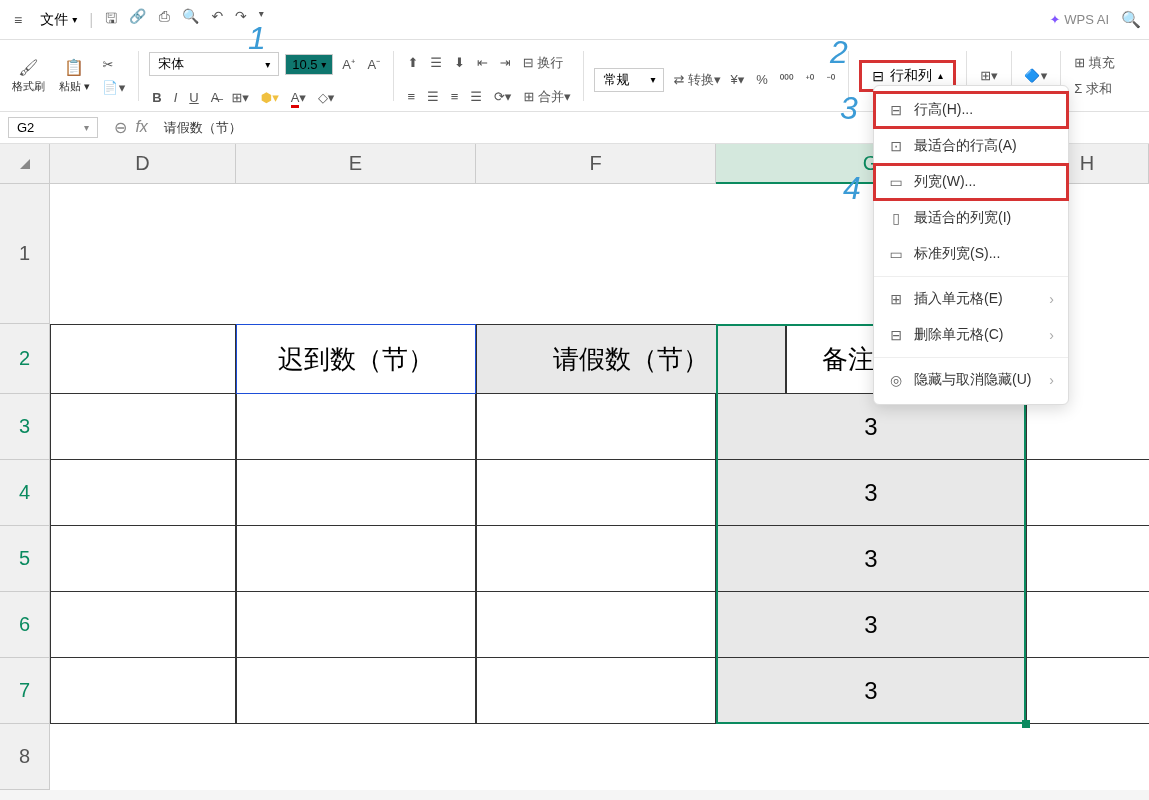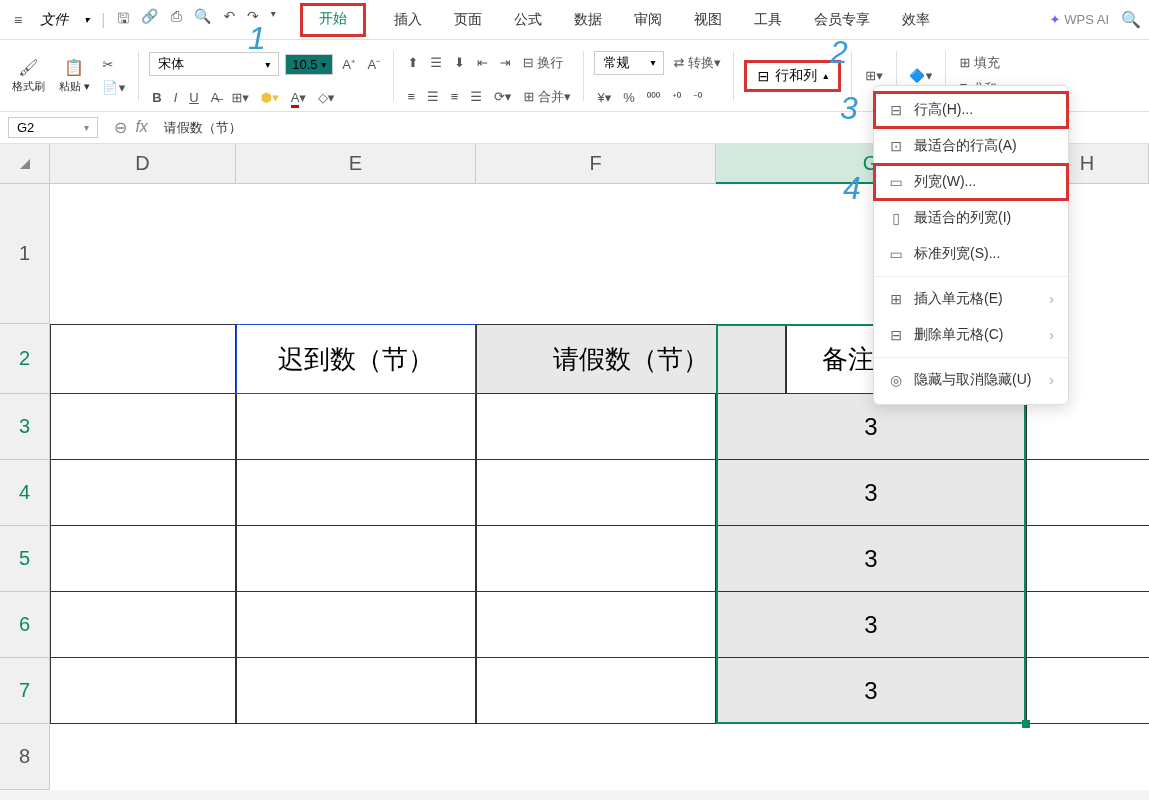--- a/index.html
+++ b/index.html
@@ -1,20 +1,20 @@
 <!DOCTYPE html>
 <html><head>
 <meta charset="utf-8">
 <style>
 * { margin: 0; padding: 0; box-sizing: border-box; font-family: "Microsoft YaHei", sans-serif; }
 body { background: #f5f5f5; width: 1149px; height: 800px; overflow: hidden; position: relative; }
 
 .top-toolbar { background: #fff; height: 40px; display: flex; align-items: center; border-bottom: 1px solid #e0e0e0; padding: 0 8px; gap: 4px; }
 .top-toolbar .menu-icon { font-size: 14px; color: #555; padding: 4px 6px; cursor: pointer; }
-.top-toolbar .file-menu { font-size: 14px; padding: 4px 8px; cursor: pointer; display: flex; align-items: center; gap: 16px; font-style: italic; }
+.top-toolbar .file-menu { font-size: 14px; padding: 4px 8px; cursor: pointer; display: flex; align-items: center; gap: 4px; }
 .top-toolbar .icons { display: flex; gap: 12px; padding: 0 8px; }
 .top-toolbar .top-icon { color: #555; font-size: 14px; cursor: pointer; }
 .tabs { display: flex; gap: 24px; margin-left: 12px; }
 .tab { font-size: 14px; padding: 8px 4px; cursor: pointer; color: #333; }
 .tab.active { color: #0a8a5f; border-bottom: 3px solid #0a8a5f; font-weight: 500; }
 .tab.boxed { border: 3px solid #d63333; padding: 4px 16px; }
 .top-right { margin-left: auto; display: flex; align-items: center; gap: 12px; }
 .wps-ai { display: flex; align-items: center; gap: 4px; color: #888; font-size: 13px; }
 .wps-ai .ai-icon { color: #8257ff; }
 .search-icon { color: #555; font-size: 16px; cursor: pointer; }
@@ -83,32 +83,20 @@
   <span style="color:#ccc">|</span>
   <div class="icons">
     <span class="top-icon">🖫</span>
     <span class="top-icon">🔗</span>
     <span class="top-icon">⎙</span>
     <span class="top-icon">🔍</span>
     <span class="top-icon">↶</span>
     <span class="top-icon">↷</span>
     <span class="top-icon" style="font-size:10px">▾</span>
   </div>
-  <div class="tabs">
-    <span class="tab active boxed">开始</span>
-    <span class="tab">插入</span>
-    <span class="tab">页面</span>
-    <span class="tab">公式</span>
-    <span class="tab">数据</span>
-    <span class="tab">审阅</span>
-    <span class="tab">视图</span>
-    <span class="tab">工具</span>
-    <span class="tab">会员专享</span>
-    <span class="tab">效率</span>
-  </div>
   <div class="top-right">
     <span class="wps-ai">
         <span class="ai-icon">✦</span>
         <span>WPS AI</span>
       </span>
     <span class="search-icon">🔍</span>
   </div>
 </div>
 
 <div class="ribbon">
@@ -162,21 +150,21 @@
     <div class="ribbon-row">
       <span class="ic-sm">≡</span>
       <span class="ic-sm">☰</span>
       <span class="ic-sm">≡</span>
       <span class="ic-sm">☰</span>
       <span class="ic-sm">⟳▾</span>
       <span class="ic-sm">⊞ <span>合并</span>▾</span>
     </div>
   </div>
   <div class="ribbon-sep"></div>
-  <div style="display:flex;flex-direction:column;gap:4px">
+  <div style="display:flex;flex-direction:row;gap:4px">
     <div class="ribbon-row">
       <div class="font-select" style="min-width:70px">
           <span>常规</span>
           <span style="font-size:10px">▾</span>
         </div>
       <span class="ic-sm">⇄ <span>转换</span>▾</span>
     </div>
     <div class="ribbon-row">
       <span class="ic-sm">¥▾</span>
       <span class="ic-sm">%</span>

